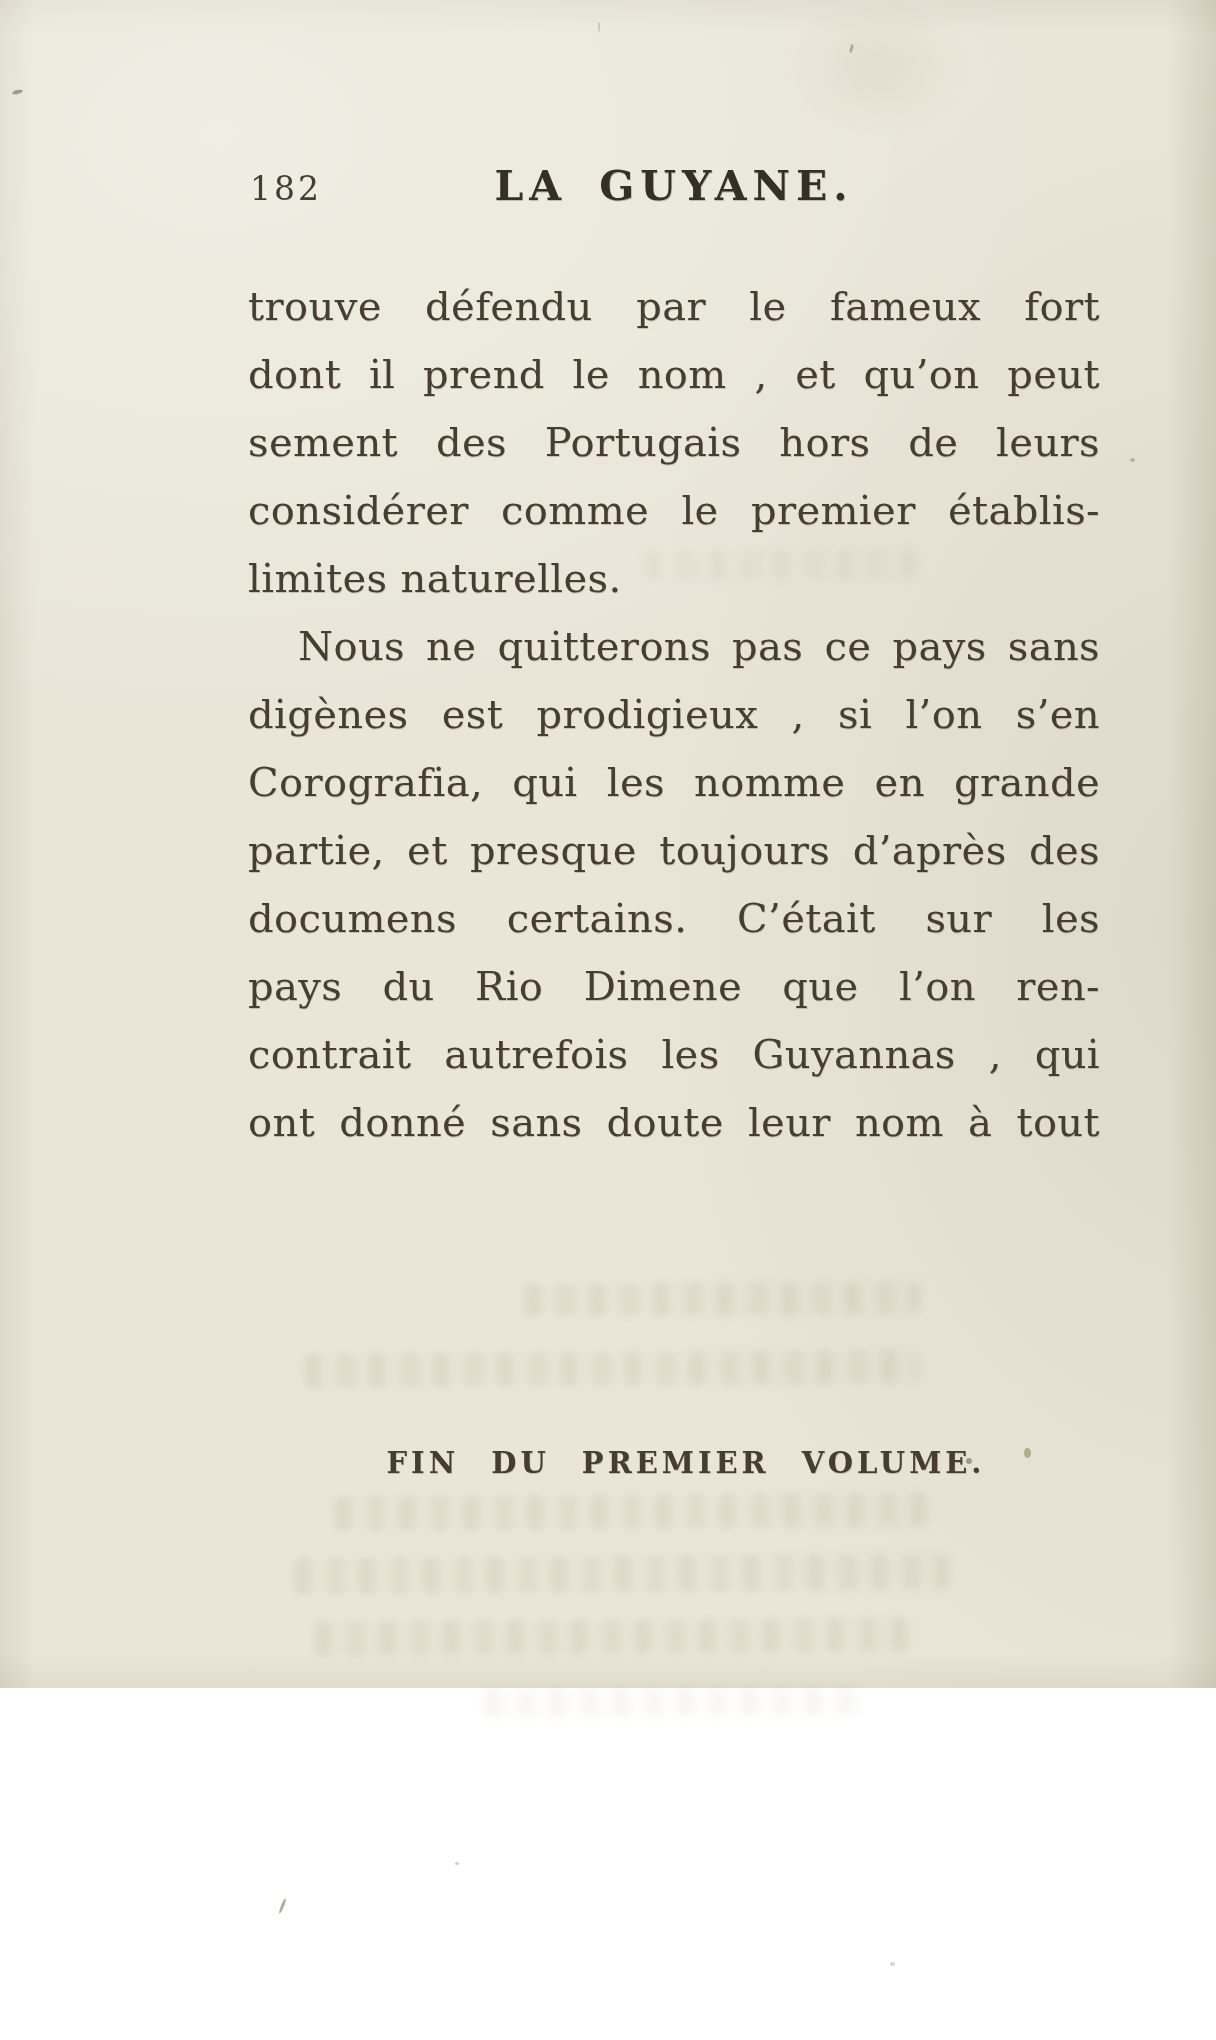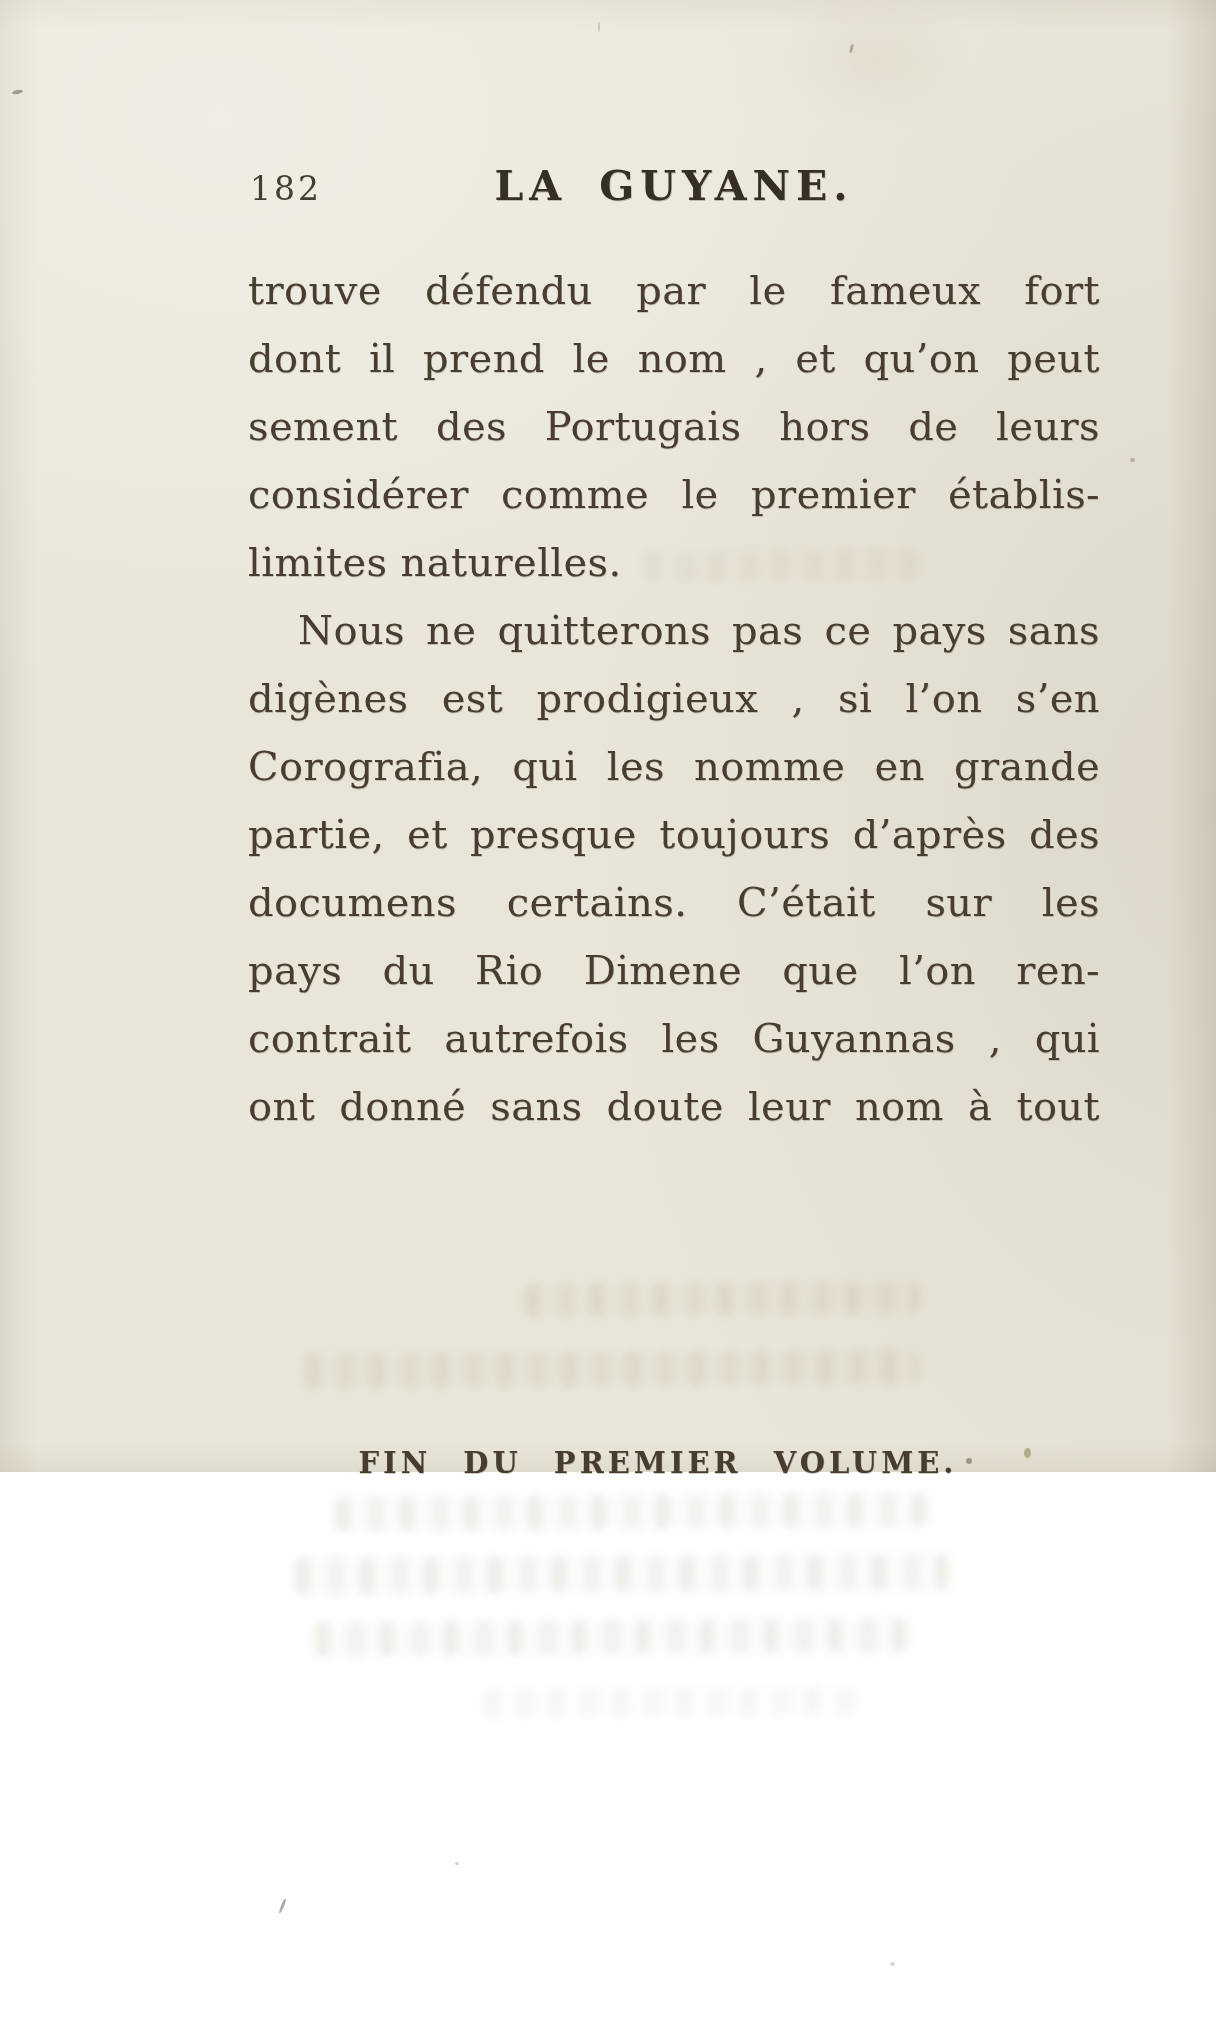--- a/index.html
+++ b/index.html
@@ -3,21 +3,21 @@
 <meta charset="utf-8">
 <style>
   html, body { margin: 0; padding: 0; }
   body {
     width: 1216px; height: 2040px;
     font-family: "DejaVu Serif", "Liberation Serif", serif;
     overflow: hidden;
   }
   .scan-page {
     position: relative;
-    width: 1216px; height: 1472px;
+    width: 1216px; height: 1688px;
     background:
       radial-gradient(1400px 1000px at 18% 8%, rgba(255,255,255,0.30), rgba(255,255,255,0) 60%),
       radial-gradient(900px 1300px at 100% 55%, rgba(120,104,78,0.10), rgba(120,104,78,0) 70%),
       radial-gradient(120px 90px at 72% 4%, rgba(150,130,90,0.10), rgba(150,130,90,0) 80%),
       linear-gradient(90deg, rgba(110,95,70,0.10) 0%, rgba(110,95,70,0) 3%, rgba(110,95,70,0) 96%, rgba(110,95,70,0.16) 100%),
       linear-gradient(180deg, rgba(110,95,70,0.07) 0%, rgba(110,95,70,0) 2%, rgba(110,95,70,0) 98%, rgba(110,95,70,0.08) 100%),
       #e9e6d8;
   }
   .header {
     position: absolute; left: 248px; top: 150px; width: 852px; height: 60px;
@@ -27,37 +27,37 @@
     position: absolute; left: 2px; bottom: 2px;
     font-size: 33px; letter-spacing: 3px; color: #453d30;
   }
   .running-title {
     position: absolute; left: 0; right: 0; bottom: 0; text-align: center;
     font-size: 41px; font-weight: 700; letter-spacing: 6px; word-spacing: 12px;
     color: #352f26;
     text-shadow: 0.6px 0.6px 0 rgba(53,47,38,0.25);
   }
   .body-text {
-    position: absolute; left: 248px; top: 256px; width: 852px;
+    position: absolute; left: 248px; top: 272px; width: 852px;
     color: #473e30;
     font-size: 40px; line-height: 68px;
     letter-spacing: 0.4px;
     text-shadow: 0.5px 0.5px 0 rgba(70,60,45,0.22);
   }
   .line {
     height: 68px;
     text-align: justify;
     text-align-last: justify;
     white-space: nowrap;
   }
   .line.just { white-space: normal; }
   .line.indent { padding-left: 50px; }
   .line.plain { text-align: right; text-align-last: left; }
   .end-note {
-    position: absolute; left: 232px; top: 1446px; width: 852px;
+    position: absolute; left: 260px; top: 1446px; width: 852px;
     text-align: center;
     font-size: 29px; font-weight: 700;
     letter-spacing: 4px; word-spacing: 18px;
     color: #463d2f;
     text-shadow: 0.5px 0.5px 0 rgba(70,60,45,0.25);
   }
   
   .ghost {
     position: absolute;
     background: repeating-linear-gradient(90deg,

